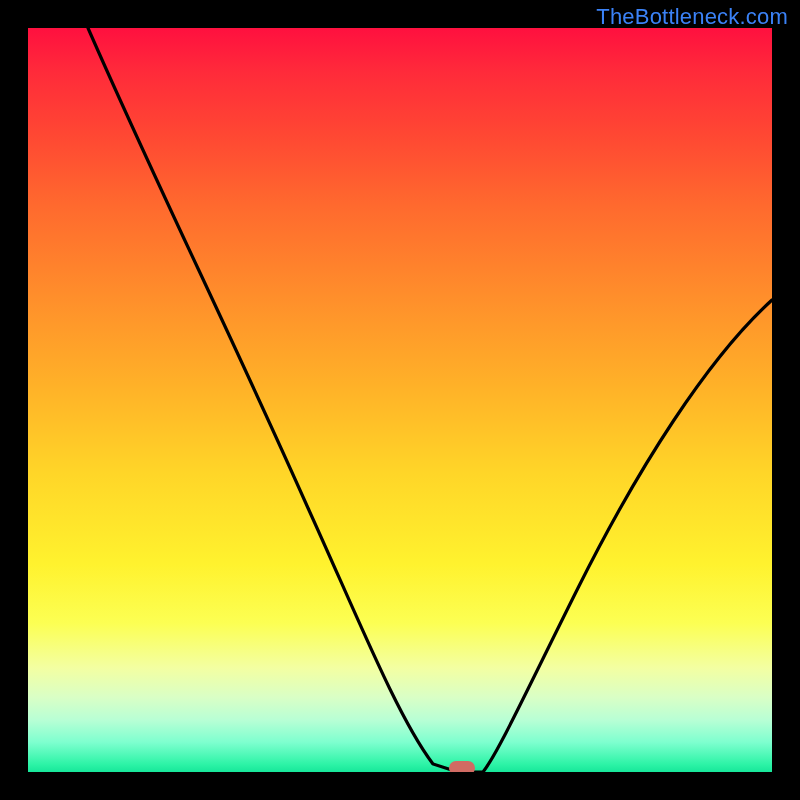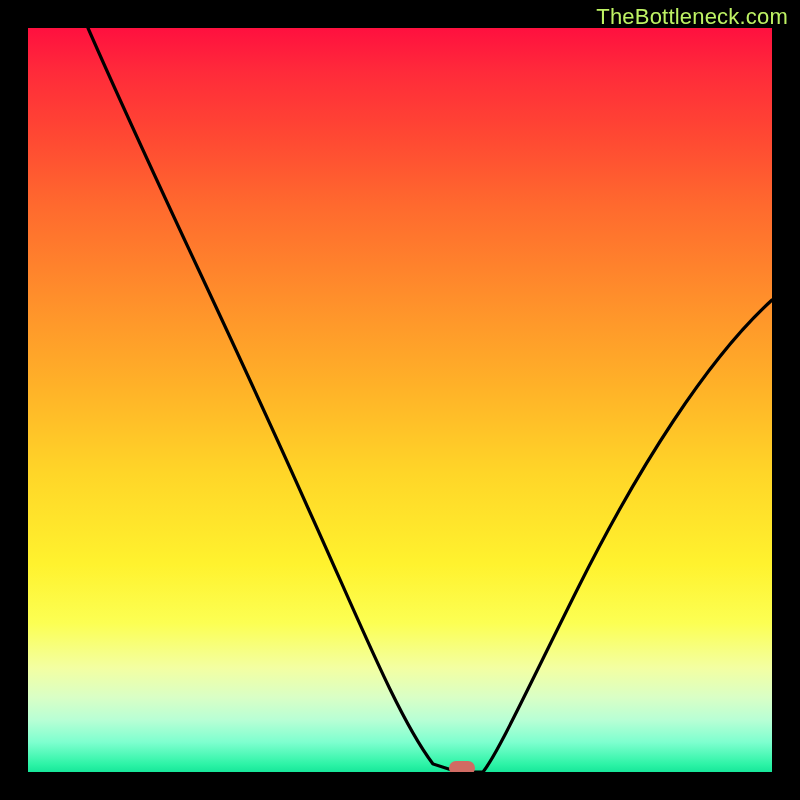--- a/index.html
+++ b/index.html
@@ -14,21 +14,21 @@
   .frame {
     position: relative;
     width: 800px;
     height: 800px;
     background: #000;
   }
   .watermark {
     position: absolute;
     top: 4px;
     right: 12px;
-    color: #bef264;
+    color: #3b82f6;
     font-size: 22px;
     font-weight: 500;
     letter-spacing: 0.2px;
     z-index: 10;
   }
   .plot-area {
     position: absolute;
     left: 28px;
     top: 28px;
     width: 744px;

